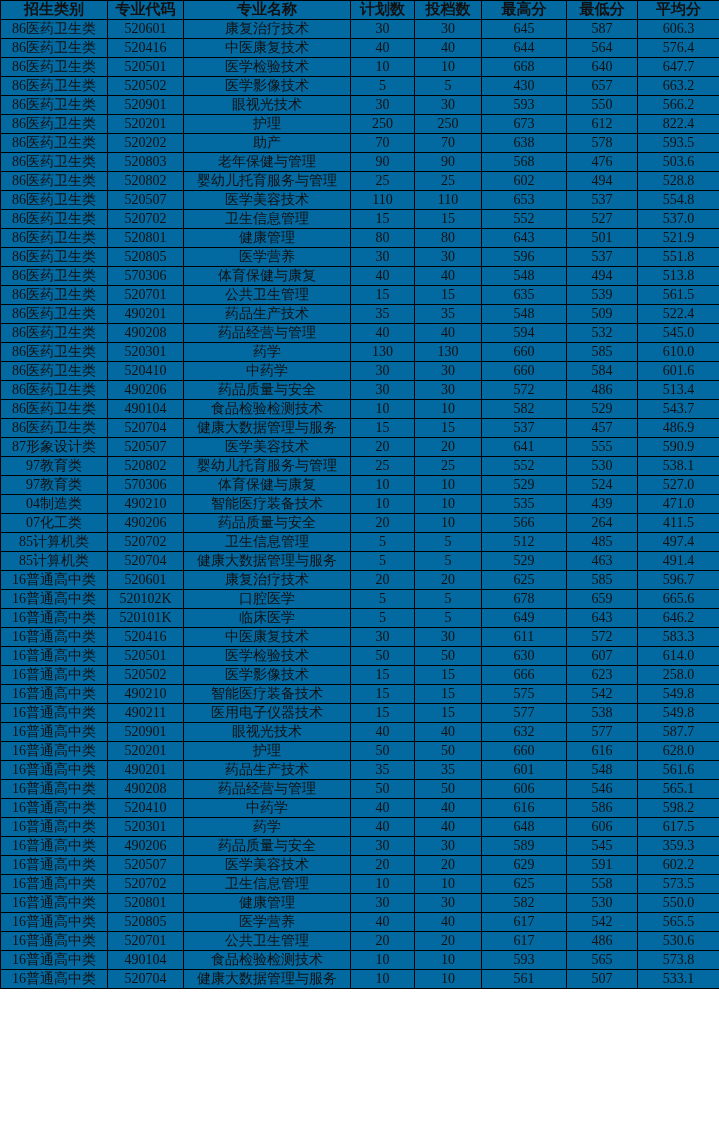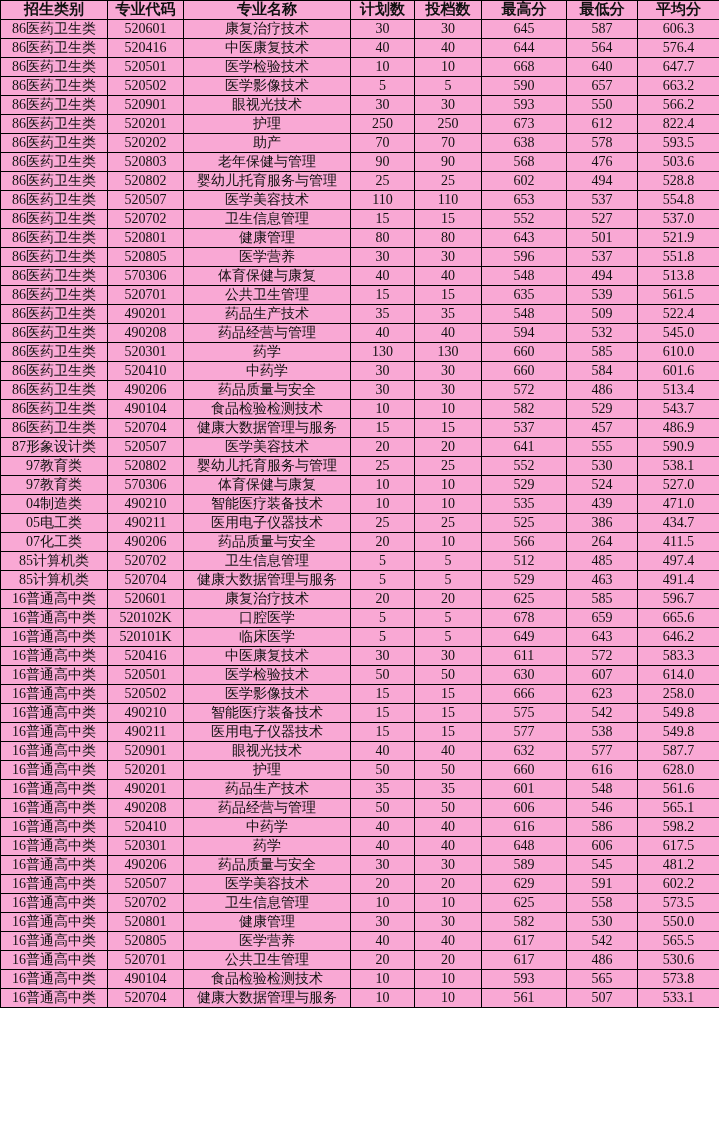--- a/index.html
+++ b/index.html
@@ -13,21 +13,21 @@
     overflow: hidden;
     background: #ffffff;
   }
   table.score-table {
     width: 719px;
     height: 845px;
     border-collapse: collapse;
     table-layout: fixed;
     font-family: "Liberation Serif", "DejaVu Serif", serif;
     color: #111111;
-    background: #f9a8d4;
+    background: #0369a1;
   }
   table.score-table th,
   table.score-table td {
     border: 1px solid #000000;
     text-align: center;
     vertical-align: middle;
     padding: 0 1px;
     height: 18px;
     line-height: 1.05;
     font-size: 14px;
@@ -105,21 +105,21 @@
           <td>668</td>
           <td>640</td>
           <td>647.7</td>
         </tr>
         <tr>
           <td>86医药卫生类</td>
           <td>520502</td>
           <td>医学影像技术</td>
           <td>5</td>
           <td>5</td>
-          <td>590</td>
+          <td>430</td>
           <td>657</td>
           <td>663.2</td>
         </tr>
         <tr>
           <td>86医药卫生类</td>
           <td>520901</td>
           <td>眼视光技术</td>
           <td>30</td>
           <td>30</td>
           <td>593</td>
@@ -330,30 +330,20 @@
           <td>04制造类</td>
           <td>490210</td>
           <td>智能医疗装备技术</td>
           <td>10</td>
           <td>10</td>
           <td>535</td>
           <td>439</td>
           <td>471.0</td>
         </tr>
         <tr>
-          <td>05电工类</td>
-          <td>490211</td>
-          <td>医用电子仪器技术</td>
-          <td>25</td>
-          <td>25</td>
-          <td>525</td>
-          <td>386</td>
-          <td>434.7</td>
-        </tr>
-        <tr>
           <td>07化工类</td>
           <td>490206</td>
           <td>药品质量与安全</td>
           <td>20</td>
           <td>10</td>
           <td>566</td>
           <td>264</td>
           <td>411.5</td>
         </tr>
         <tr>
@@ -517,21 +507,21 @@
           <td>617.5</td>
         </tr>
         <tr>
           <td>16普通高中类</td>
           <td>490206</td>
           <td>药品质量与安全</td>
           <td>30</td>
           <td>30</td>
           <td>589</td>
           <td>545</td>
-          <td>481.2</td>
+          <td>359.3</td>
         </tr>
         <tr>
           <td>16普通高中类</td>
           <td>520507</td>
           <td>医学美容技术</td>
           <td>20</td>
           <td>20</td>
           <td>629</td>
           <td>591</td>
           <td>602.2</td>

